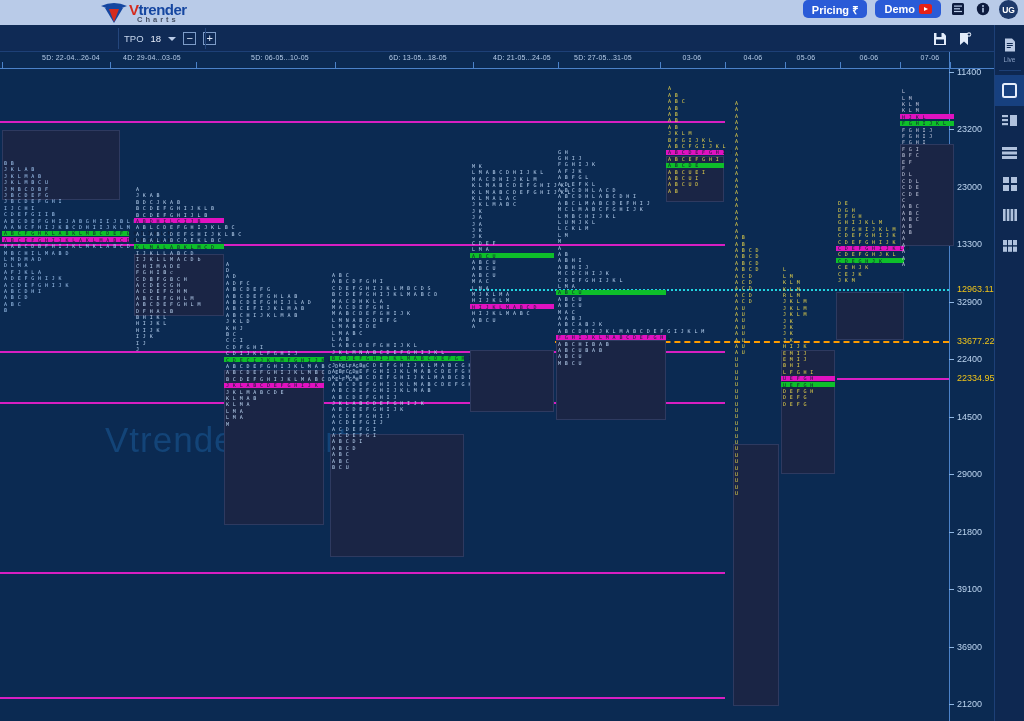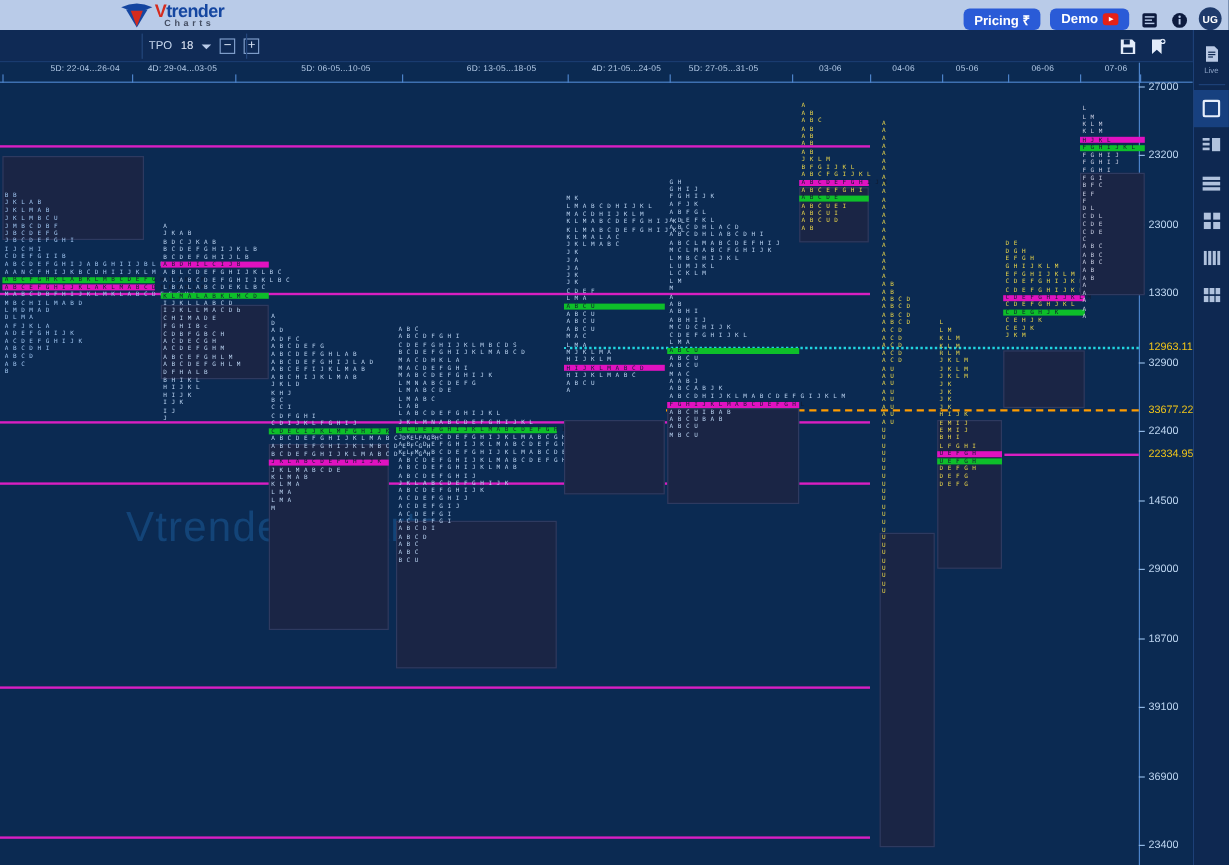--- a/index.html
+++ b/index.html
@@ -17,21 +17,21 @@
     display:flex; align-items:center;
   }
   .logo-wrap{ position:absolute; left:100px; top:0px; height:25px; display:flex; align-items:center; }
   .logo-mark{ width:28px; height:22px; position:relative; }
   .logo-mark svg{ display:block; }
   .logo-text{ margin-left:1px; line-height:1; }
   .logo-v{ font-size:15px; font-weight:bold; color:#d52b1e; letter-spacing:-0.5px; }
   .logo-t{ font-size:15px; font-weight:bold; color:#1546a0; letter-spacing:-0.5px;}
   .logo-sub{ font-size:7.5px; font-weight:bold; color:#444e63; letter-spacing:3px; text-align:center; margin-top:-2px;}
 
-  .hdr-right{ position:absolute; right:6px; top:0; height:25px; display:flex; align-items:flex-end; gap:8px;}
+  .hdr-right{ position:absolute; right:6px; top:0; height:25px; display:flex; align-items:flex-start; gap:8px;}
   .btn-pill{
     background:#2a5bd7; color:#fff; border-radius:5px;
     font-size:11px; font-weight:bold; height:18px;
     display:flex; align-items:center; gap:4px; padding:0 9px;
     cursor:pointer; border:none;
   }
   .yt{ background:#e62117; width:13px;height:10px;border-radius:2.5px; display:inline-flex;align-items:center;justify-content:center;}
   .yt:after{ content:""; border-left:4px solid #fff; border-top:2.5px solid transparent; border-bottom:2.5px solid transparent; margin-left:1px;}
   .hdr-icon{ width:17px;height:17px; display:flex;align-items:center;justify-content:center; color:#0d1b3e; cursor:pointer;}
   .avatar{
@@ -264,43 +264,43 @@
         <div class="xtick" style="left: 558px;"></div>
         <div class="xtick" style="left: 660px;"></div>
         <div class="xtick" style="left: 725px;"></div>
         <div class="xtick" style="left: 785px;"></div>
         <div class="xtick" style="left: 840px;"></div>
         <div class="xtick" style="left: 900px;"></div>
         <div class="xtick" style="left: 950px;"></div>
       </div>
     <div class="yaxis"></div>
     <div id="ylabels">
-        <div class="ylab" style="top: 20px;">27000</div>
+        <div class="ylab" style="top: 20px;">11400</div>
         <div class="ytick" style="top: 20px;"></div>
         <div class="ylab" style="top: 77.4545px;">23200</div>
         <div class="ytick" style="top: 77.4545px;"></div>
         <div class="ylab" style="top: 134.909px;">23000</div>
         <div class="ytick" style="top: 134.909px;"></div>
         <div class="ylab" style="top: 192.364px;">13300</div>
         <div class="ytick" style="top: 192.364px;"></div>
         <div class="ylab" style="top: 249.818px;">32900</div>
         <div class="ytick" style="top: 249.818px;"></div>
         <div class="ylab" style="top: 307.273px;">22400</div>
         <div class="ytick" style="top: 307.273px;"></div>
         <div class="ylab" style="top: 364.727px;">14500</div>
         <div class="ytick" style="top: 364.727px;"></div>
         <div class="ylab" style="top: 422.182px;">29000</div>
         <div class="ytick" style="top: 422.182px;"></div>
-        <div class="ylab" style="top: 479.636px;">18700</div>
+        <div class="ylab" style="top: 479.636px;">21800</div>
         <div class="ytick" style="top: 479.636px;"></div>
         <div class="ylab" style="top: 537.091px;">39100</div>
         <div class="ytick" style="top: 537.091px;"></div>
         <div class="ylab" style="top: 594.545px;">36900</div>
         <div class="ytick" style="top: 594.545px;"></div>
-        <div class="ylab" style="top: 652px;">23400</div>
+        <div class="ylab" style="top: 652px;">21200</div>
         <div class="ytick" style="top: 652px;"></div>
         <div class="ylab gold" style="top: 237.178px; color: rgb(240, 196, 25);">12963.11</div>
         <div class="ylab gold" style="top: 288.887px; color: rgb(240, 196, 25);">33677.22</div>
         <div class="ylab gold" style="top: 325.96px; color: rgb(240, 196, 25);">22334.95</div>
       </div>
     <div id="hlines">
         <div class="hline" style="top: 68.8364px; width: 725px; background: rgb(216, 31, 194);"></div>
         <div class="hline" style="top: 192.364px; width: 725px; background: rgb(216, 31, 194);"></div>
         <div class="hline" style="top: 298.655px; width: 725px; background: rgb(216, 31, 194);"></div>
         <div class="hline" style="top: 350.364px; width: 725px; background: rgb(216, 31, 194);"></div>

